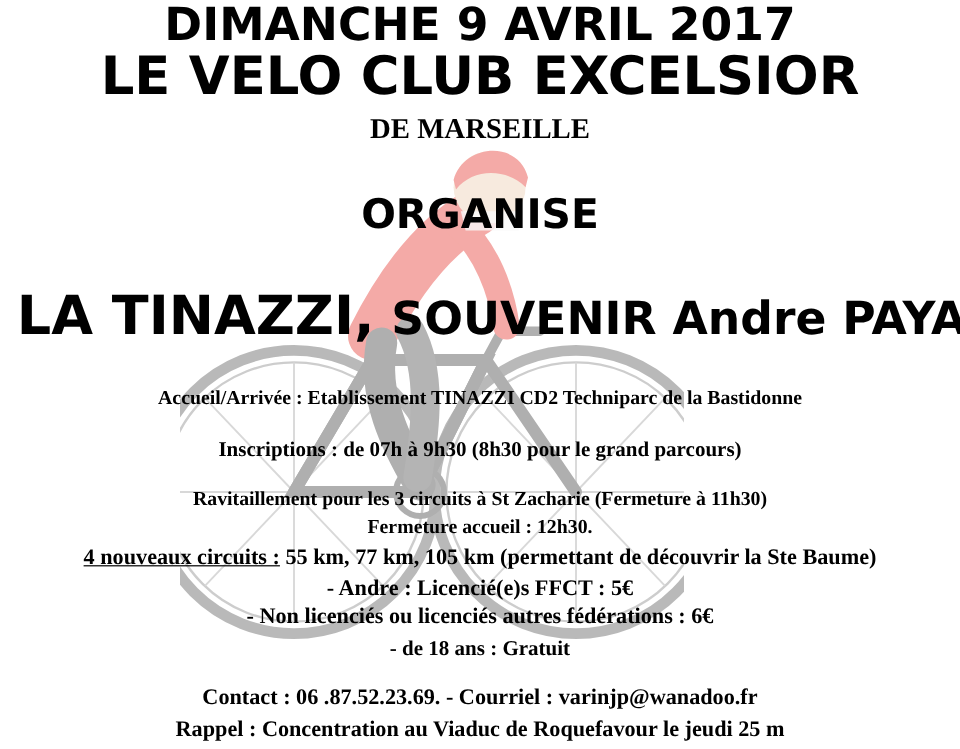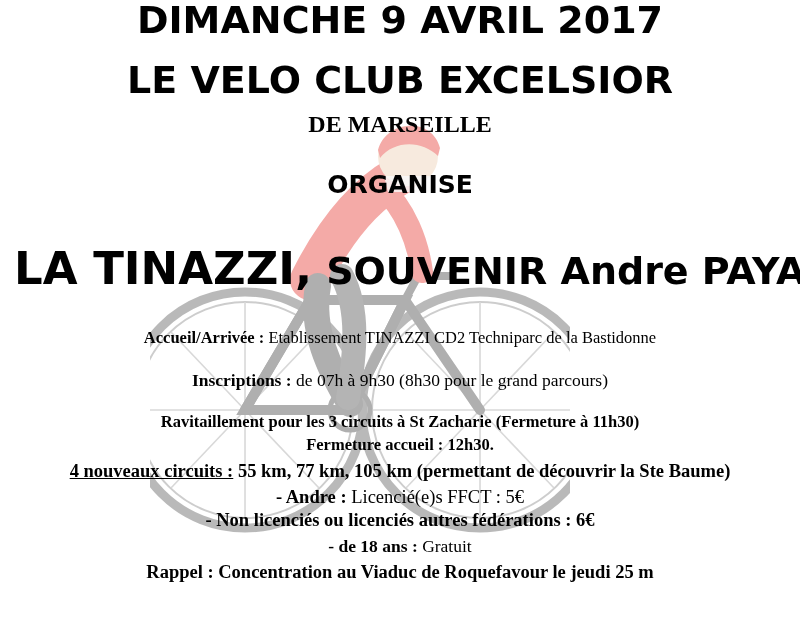--- a/index.html
+++ b/index.html
@@ -44,33 +44,32 @@
     color: #000;
     letter-spacing: 0px;
   }
 
   .line-date {
     font-size: 38px;
     line-height: 44px;
     margin-top: -2px;
   }
   .line-club {
-    font-size: 38px;
+    font-size: 44px;
     line-height: 44px;
-    margin-top: 16px;
   }
   .line-city {
     font-size: 24px;
     line-height: 44px;
     font-family: Liberation Serif, serif;
   }
   .line-organise {
-    font-size: 25px;
+    font-size: 34px;
     line-height: 34px;
-    margin-top: 22px;
+    margin-top: 32px;
   }
 
   .title-main {
     margin-top: 44px;
     font-family: "DejaVu Sans", sans-serif;
     font-weight: bold;
     font-size: 40px;
     line-height: 46px;
     white-space: nowrap;
   }
@@ -95,21 +94,21 @@
   .p.sp-lg { margin-top: 26px; }
   .p.sp-md { margin-top: 22px; }
   .p.sp-sm { margin-top: 6px; }
   .p.sp-xs { margin-top: 3px; font-family: Liberation Serif, serif; }
 
   .p.size-17 { font-size: 17.5px; }
   .p.size-18 { font-size: 18.5px; }
 
   .u { text-decoration: underline; }
 
-  .reg { font-weight: normal; }
+  .reg { font-weight: bold; }
 </style>
 </head>
 <body>
 
 <svg id="bg-art" viewBox="0 0 420 640" xmlns="http://www.w3.org/2000/svg">
   <g opacity="0.85">
 
     <circle cx="95" cy="430" r="118" fill="none" stroke="#4a4a4a" stroke-width="9"></circle>
     <circle cx="95" cy="430" r="108" fill="none" stroke="#7d7d7d" stroke-width="2"></circle>
     <g stroke="#9a9a9a" stroke-width="1.6">
@@ -195,16 +194,17 @@
     </p>
 
     <p class="p sp-xs size-18">- Non licenciés ou licenciés autres fédérations : 6€</p>
 
     <p class="p sp-sm size-17">
       <span>- de 18 ans :</span>
       <span class="reg">Gratuit</span>
     </p>
 
 
+    <p class="p sp-md size-18">Contact :  06 .87.52.23.69. - Courriel : varinjp@wanadoo.fr</p>
     <p class="p sp-sm size-18">Rappel : Concentration au Viaduc de Roquefavour le jeudi 25 m</p>
 
   </div>
 </div>
 
 </body></html>

